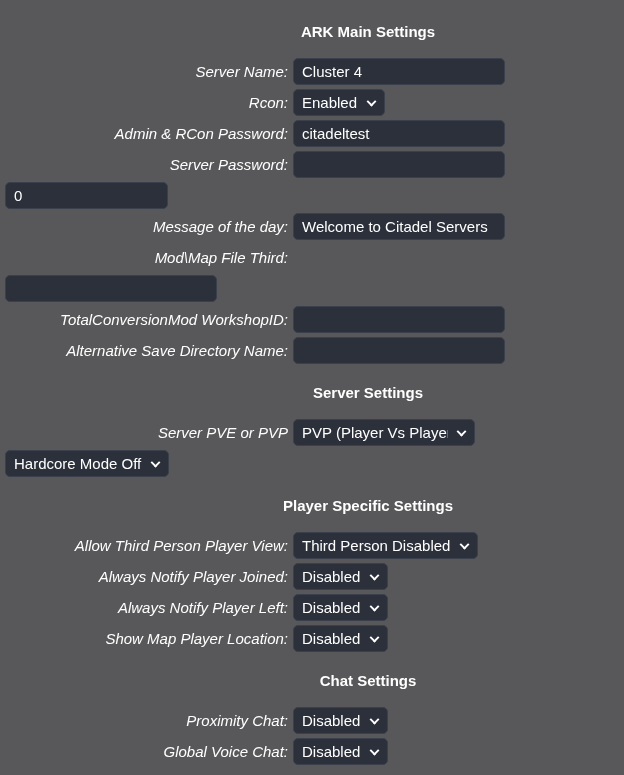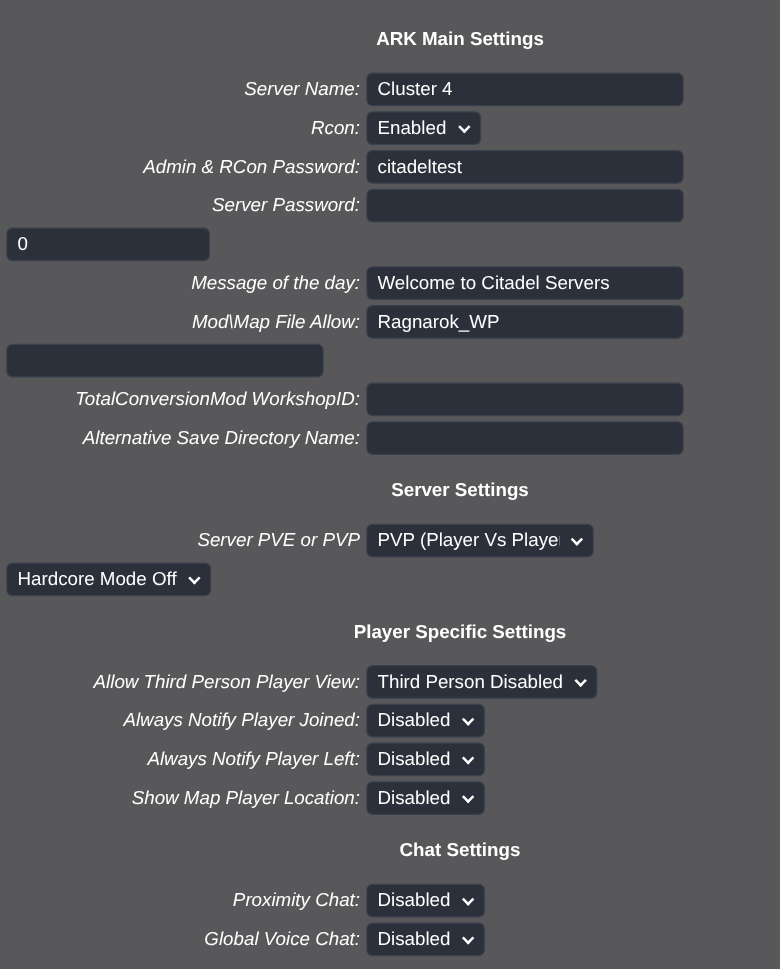--- a/index.html
+++ b/index.html
@@ -43,21 +43,21 @@
     color: var(--text);
     white-space: nowrap;
     font-style: italic;
   }
   .ctrl {
     margin-left: 5px;
     display: flex;
     align-items: center;
   }
   .tin {
-    width: 254px;
+    width: 212px;
     height: 27px;
     background: var(--field-bg);
     border: 1px solid var(--field-border);
     border-radius: 5px;
     color: var(--text);
     font-size: 15px;
     font-family: inherit;
     padding: 0 8px;
     outline: none;
   }
@@ -131,24 +131,21 @@
         <input type="text" class="tin short" value="0" style="">
       </div>
     </div>
     <div class="row">
       <label class="lbl">Message of the day:</label>
       <div class="ctrl">
         <input type="text" class="tin" value="Welcome to Citadel Servers" style="">
       </div>
     </div>
     <div class="row">
-      <label class="lbl">Mod\Map File Allow:</label>
-      <div class="ctrl">
-        <input type="text" class="tin" value="Ragnarok_WP" style="">
-      </div>
+      <label class="lbl">Mod\Map File Third:</label>
     </div>
     <div class="row">
       <div class="ctrl">
         <input type="text" class="tin" value="" style="">
       </div>
     </div>
     <div class="row">
       <label class="lbl">TotalConversionMod WorkshopID:</label>
       <div class="ctrl">
         <input type="text" class="tin" value="" style="">

